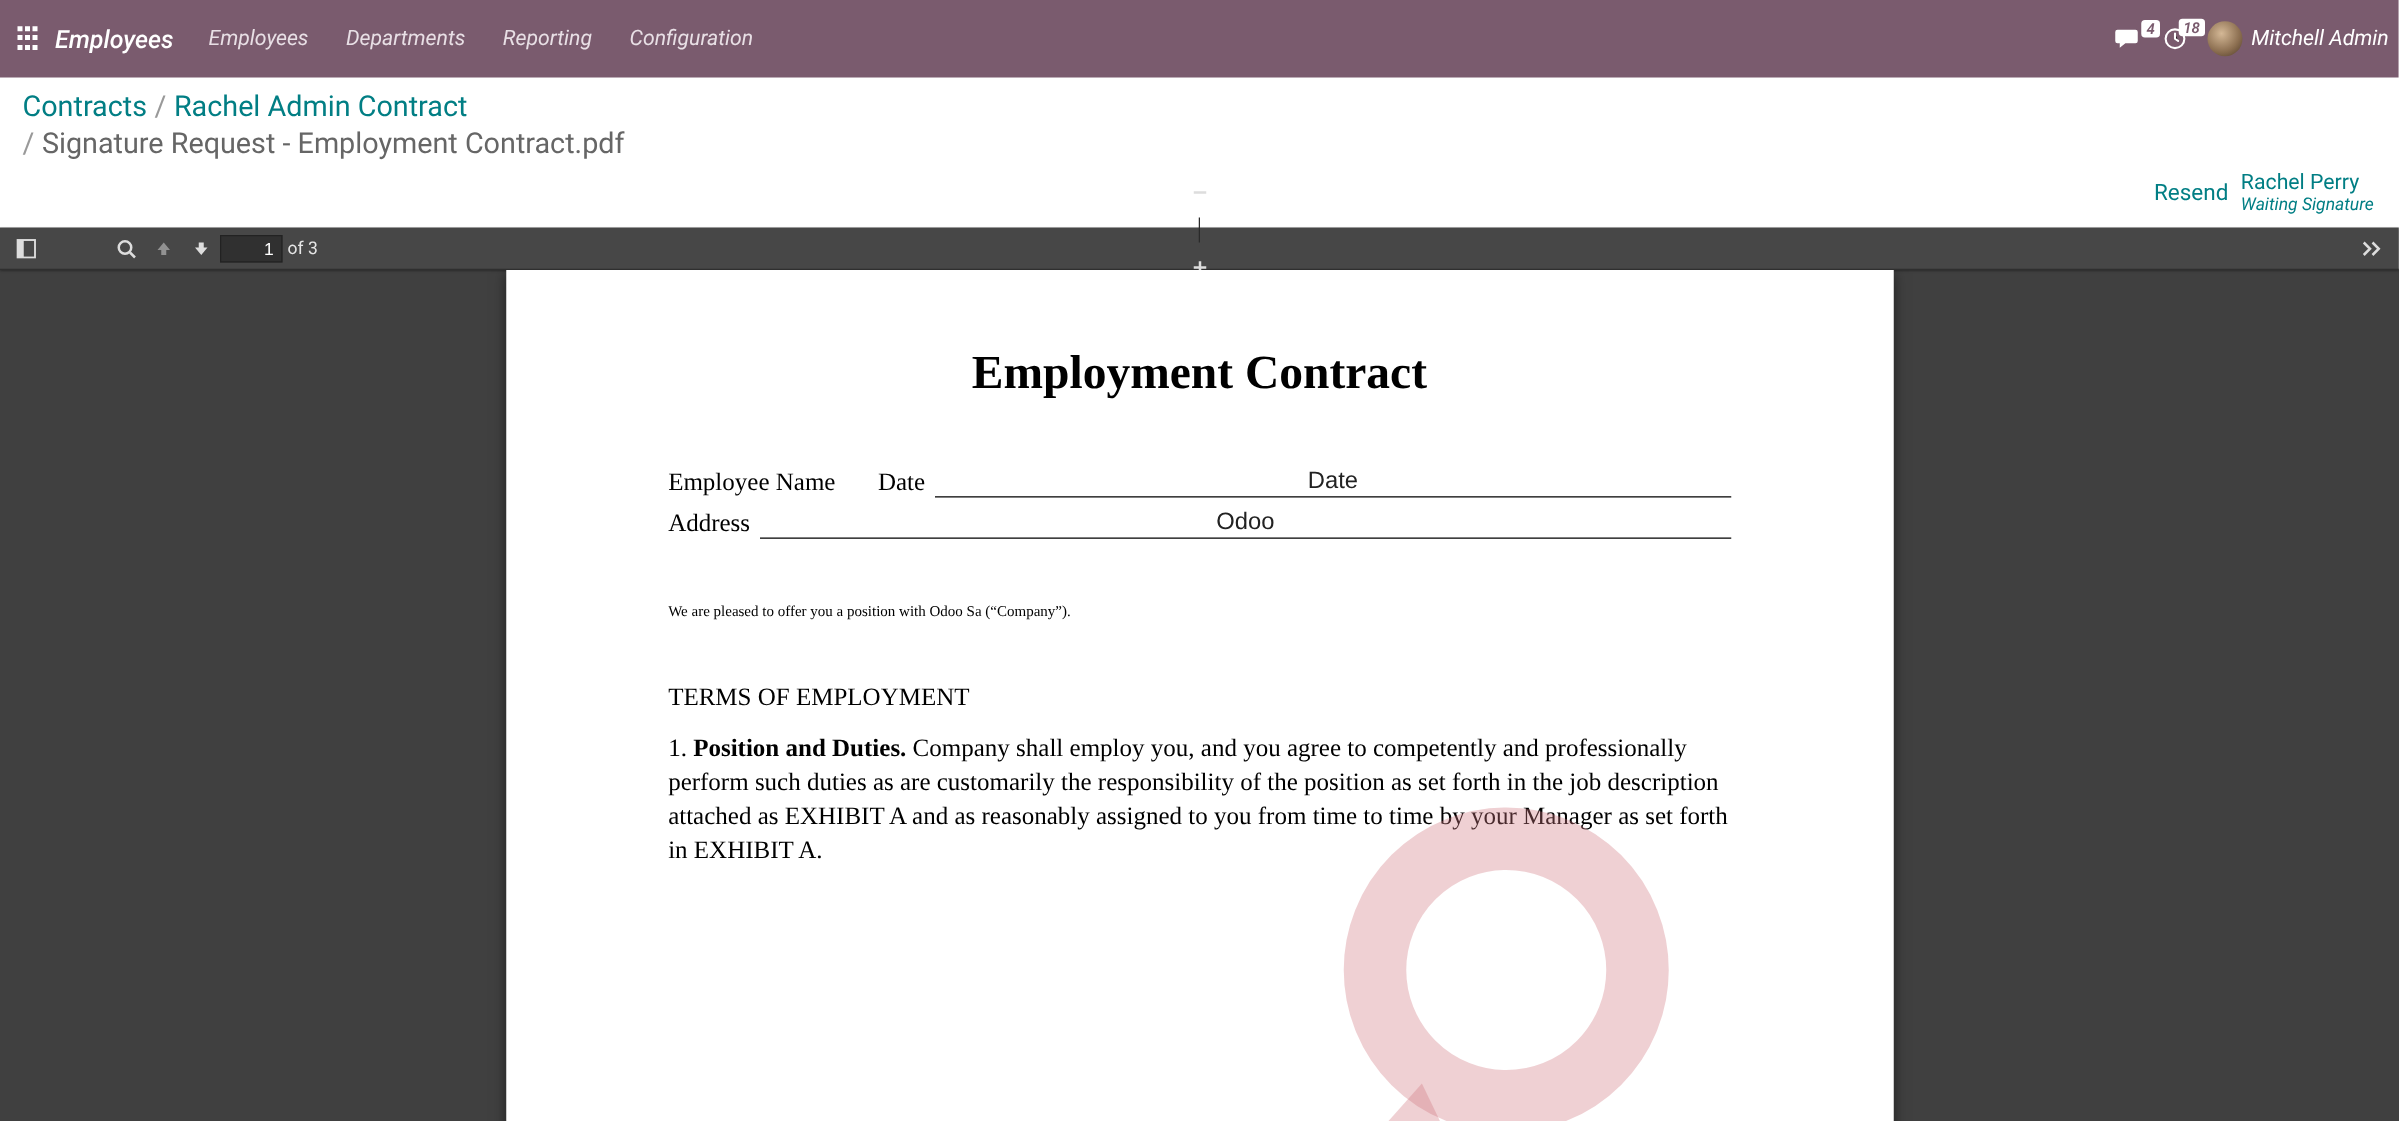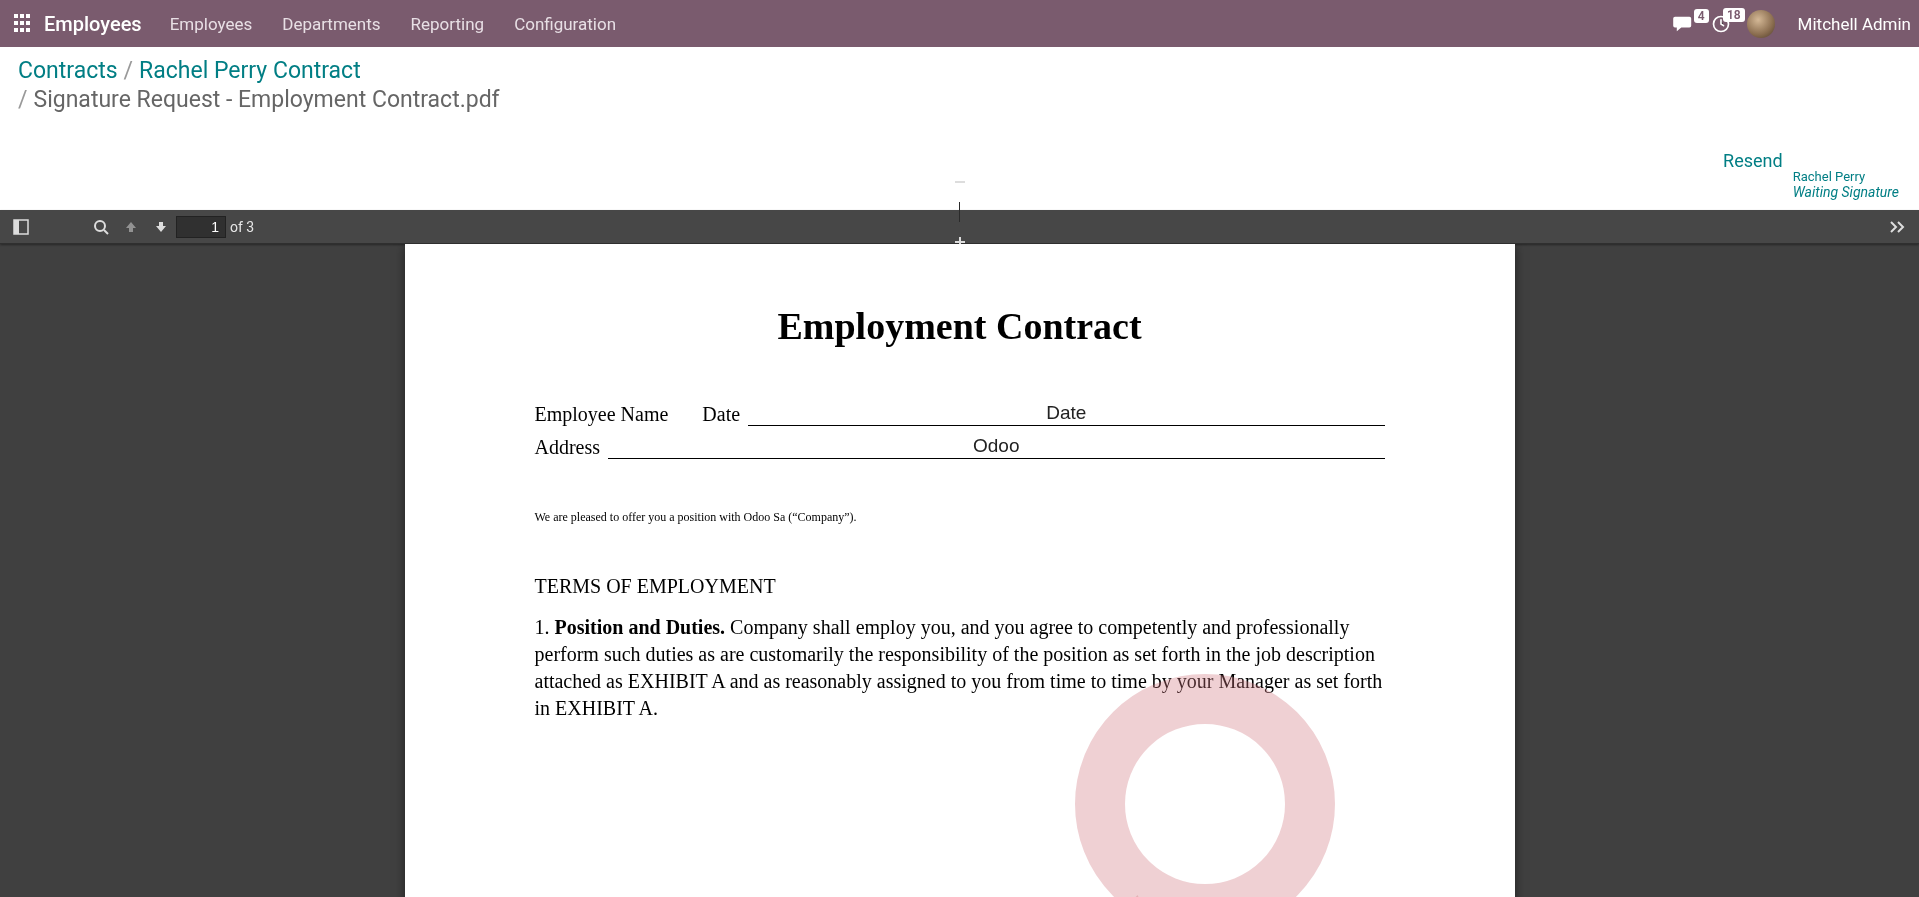--- a/index.html
+++ b/index.html
@@ -1,19 +1,19 @@
 <!DOCTYPE html>
 <html><head>
 <meta charset="utf-8">
 <style>
   * { box-sizing: border-box; margin: 0; padding: 0; }
   body { font-family: -apple-system, BlinkMacSystemFont, "Segoe UI", Roboto, Helvetica, Arial, sans-serif; width: 1919px; height: 897px; overflow: hidden; background: #fff; }
 
   
-  .topbar { background: #7a5b6e; color: #fff; height: 47px; display: flex; align-items: center; padding: 16px 8px; font-size: 18px; }
+  .topbar { background: #7a5b6e; color: #fff; height: 62px; display: flex; align-items: center; padding: 16px 8px; font-size: 18px; font-style: italic; }
   .apps-icon { width: 20px; height: 20px; display: inline-flex; flex-wrap: wrap; margin-right: 10px; margin-left: 6px; gap:2px; cursor:pointer; }
   .apps-icon span { width: 4px; height: 4px; background: #fff; }
   .topbar .brand { font-weight: 500; font-size: 20px; margin-right: 28px; }
   .topbar .menu { display: flex; gap: 30px; font-size: 17px; }
   .topbar .menu a { color: #e8dfe5; cursor: pointer; }
   .topbar .spacer { flex: 1; }
   .topbar .right { display: flex; align-items: center; gap: 16px; }
   .icon-wrap { position: relative; display: inline-flex; align-items: center; cursor:pointer; }
   .badge { position: absolute; top: -6px; right: -14px; background: #fff; color: #7a5b6e; font-size: 12px; border-radius: 3px; padding: 0 4px; font-weight: 600; }
   .avatar { width: 28px; height: 28px; border-radius: 50%; background: radial-gradient(circle at 40% 35%, #d4b896 0%, #8a6d4f 60%, #4a3828 100%); margin-right: 6px; }
@@ -23,21 +23,21 @@
   .breadcrumb-area { padding: 10px 18px 4px 18px; }
   .breadcrumb { font-size: 23px; color: #00635f; display: flex; flex-wrap: wrap; align-items: center; gap: 6px; }
   .breadcrumb .sep { color: #999; }
   .breadcrumb .link { color: #017e84; cursor: pointer; }
   .breadcrumb .current { color: #666; }
 
   
   .action-row { display: flex; justify-content: flex-end; align-items: center; padding: 4px 20px 10px 20px; gap: 10px; }
   .resend { color: #017e84; font-size: 18px; cursor: pointer; }
   .sig-status { text-align: left; }
-  .sig-status .name { color: #017e84; font-size: 13px; margin-top: 48px; }
+  .sig-status .name { color: #017e84; font-size: 17px; }
   .sig-status .status { color: #017e84; font-style: italic; font-size: 14px; }
 
   
   .pdf-toolbar { background: #474747; height: 34px; display: flex; align-items: center; color: #e6e6e6; font-size: 15px; padding: 0 6px; position: relative; box-shadow: inset 0 -1px 0 #2f2f2f, 0 1px 2px rgba(0,0,0,0.4); }
   .pdf-toolbar .tbtn { width: 30px; height: 28px; display:inline-flex; align-items:center; justify-content:center; cursor:pointer; border-radius:2px; }
   .pdf-toolbar .pagebox { background: #303030; border: 1px solid #222; width: 50px; height: 22px; color: #fff; text-align: right; padding-right: 6px; font-size: 14px; }
   .pdf-toolbar .page-of { margin-left: 4px; font-size: 14px; }
   .pdf-toolbar .center-group { position:absolute; left:50%; transform:translateX(-50%); display:flex; align-items:center; gap:6px;flex-direction:column; }
   .zoom-select { background:#303030; border:1px solid #222; color:#fff; height:24px; padding:0 28px 0 10px; position:relative; display:inline-flex; align-items:center; min-width:130px; cursor:pointer; }
   .zoom-select .caret { position:absolute; right:6px; font-size:11px; line-height:1; }
@@ -101,32 +101,32 @@
         </svg>
       <span class="badge">4</span>
     </div>
     <div class="icon-wrap">
       <svg width="20" height="20" viewBox="0 0 24 24">
           <circle cx="12" cy="12" r="9" fill="none" stroke="#fff" stroke-width="2"></circle>
           <path stroke="#fff" stroke-width="2" stroke-linecap="round" d="M12 7v5l3 2"></path>
         </svg>
       <span class="badge">18</span>
     </div>
-    <div class="icon-wrap" style="gap:17px;">
+    <div class="icon-wrap" style="gap:1px;">
       <div class="avatar"></div>
       <span class="user-name">Mitchell Admin</span>
     </div>
   </div>
 </div>
 
 <div class="breadcrumb-area">
   <div class="breadcrumb">
     <span class="link">Contracts</span>
     <span class="sep">/</span>
-    <span class="link">Rachel Perry Contract</span>
+    <span class="link">Rachel Admin Contract</span>
   </div>
   <div class="breadcrumb" style="margin-top:2px;">
     <span class="sep">/</span>
     <span class="current">Signature Request - Employment Contract.pdf</span>
   </div>
 </div>
 <div class="action-row">
   <span class="resend">Resend</span>
   <div class="sig-status">
     <div class="name">Rachel Perry</div>

